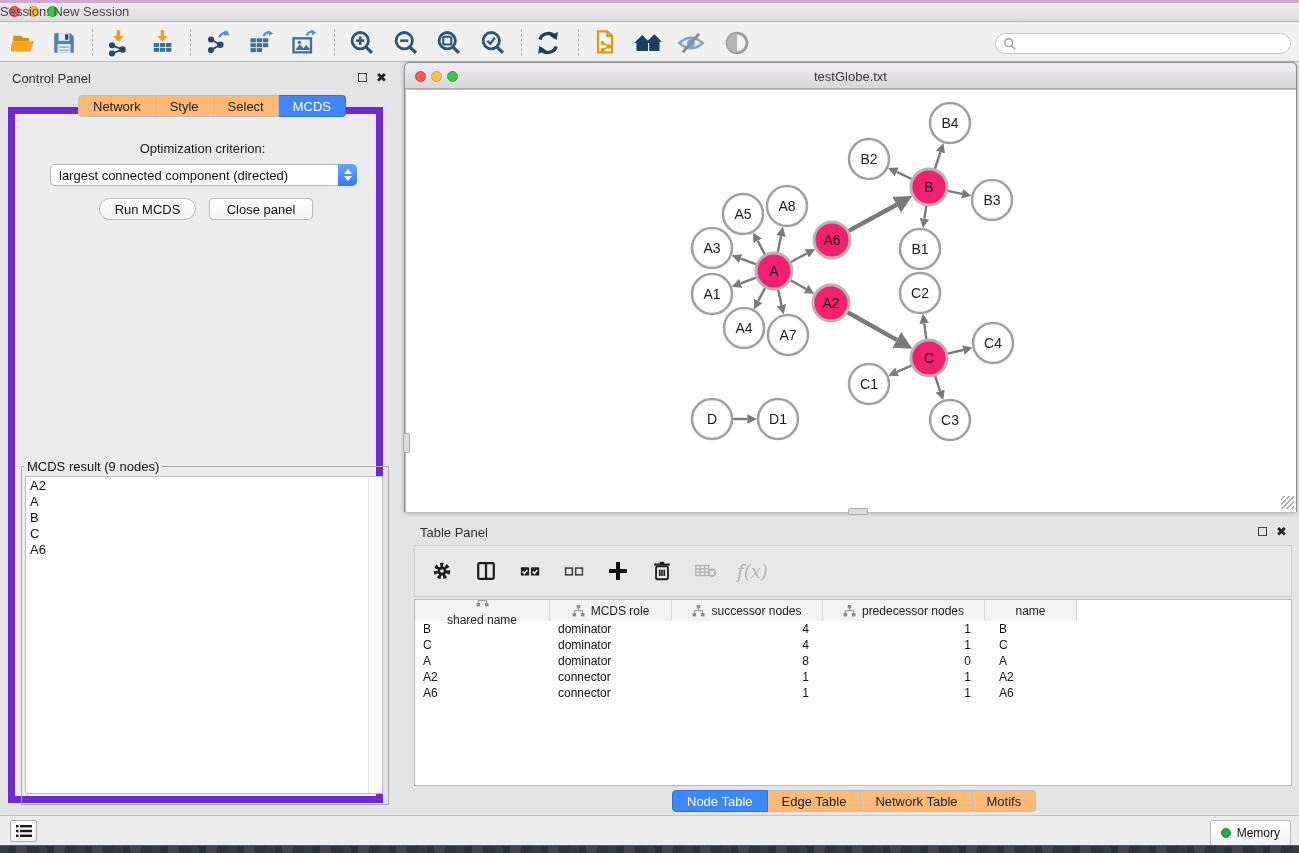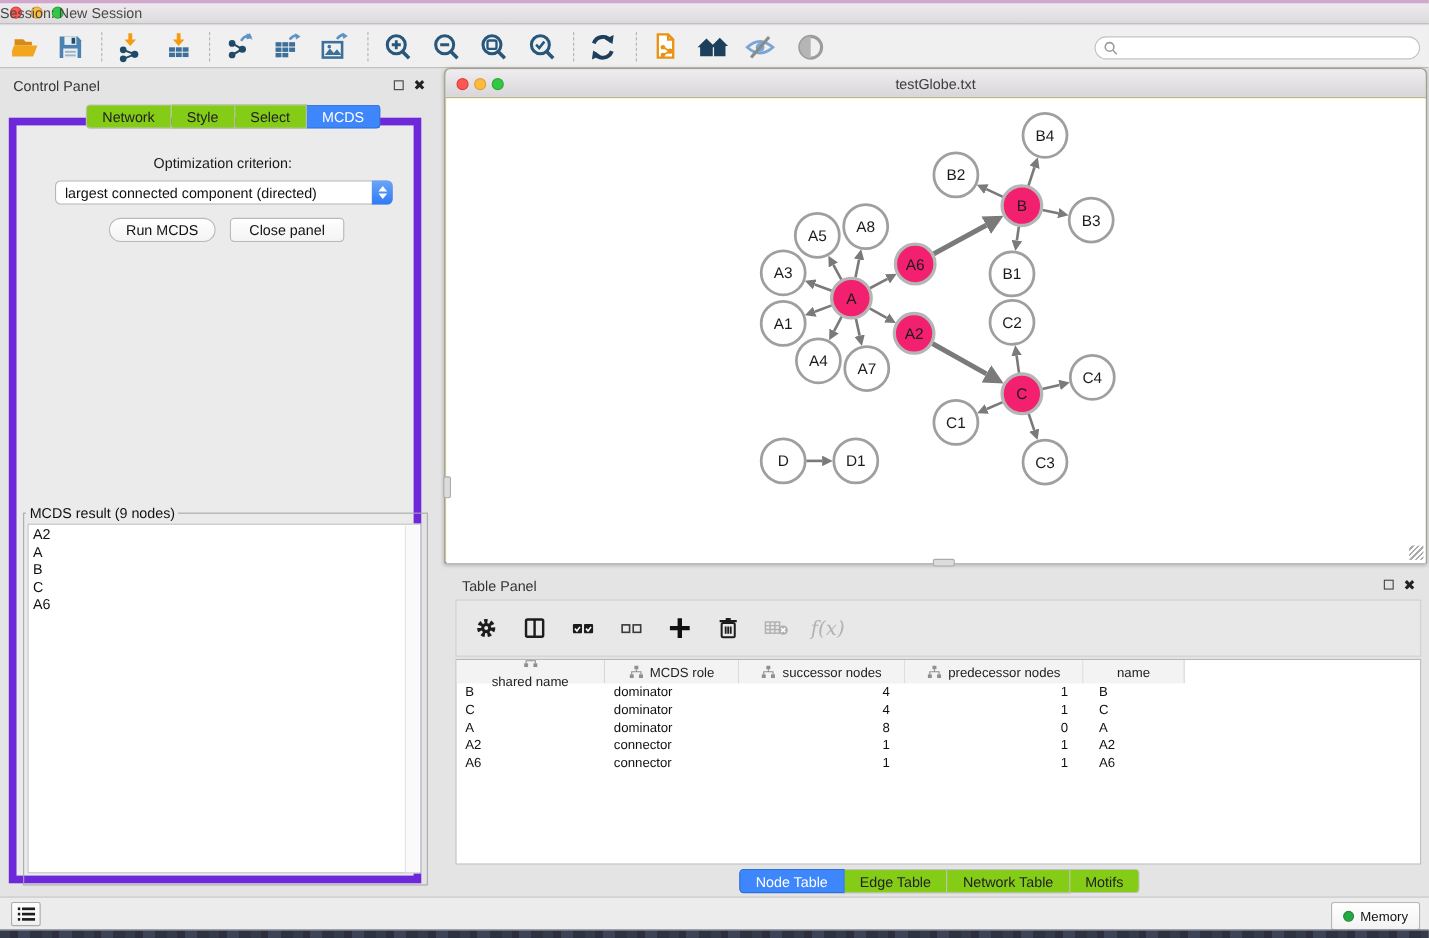--- a/index.html
+++ b/index.html
@@ -33,21 +33,21 @@
   .float-box { width:9px; height:9px; border:1.5px solid #444; display:inline-block; }
   .close-x { font-size:13px; font-weight:bold; color:#222; line-height:9px; }
 
   
   .cp-title { position:absolute; left:12px; top:71px; font-size:13px; color:#333; }
   .cp-ctl { left:358px; top:73px; }
   .cp-body { position:absolute; left:8px; top:107px; width:375px; height:696px;
     background:#ebebeb; border:7px solid #6d28d9; }
   .seg-group { position:absolute; display:flex; z-index:3; }
   .cp-tabs { left:78px; top:95px; height:22px; }
-  .seg { background:#84cc16; border:1px solid #bfbfbf; border-left-width:0;
+  .seg { background:#fdba74; border:1px solid #bfbfbf; border-left-width:0;
     font-size:13px; color:#222; display:flex; align-items:center; justify-content:center;
     padding:0 14px; height:22px; cursor:default; }
   .seg:first-child { border-left-width:1px; border-radius:4px 0 0 4px; }
   .seg:last-child { border-radius:0 4px 4px 0; }
   .seg.active { background:#3e86fb; border-color:#2f6fd8; color:#fff; }
 
   .opt-label { position:absolute; left:0; top:134px; width:391px; text-align:center; font-size:13px; color:#1a1a1a; }
   .dropdown { position:absolute; left:43px; top:157px; width:307px; height:22px; background:#fff;
     border:1px solid #b5b5b5; border-radius:5px; display:flex; align-items:center; }
   .dropdown .dd-text { flex:1; font-size:13px; color:#111; padding-left:8px; white-space:nowrap; overflow:hidden; }
@@ -65,21 +65,21 @@
   fieldset.result { position:absolute; left:14px; top:452px; width:368px; height:346px;
     border:1px solid #a8a8a8; background:transparent; }
   fieldset.result legend { font-size:13px; color:#111; padding:0 3px; margin-left:2px; }
   .result-list { position:absolute; left:3px; top:2px; width:358px; height:318px; background:#fff;
     border:1px solid #bdbdbd; overflow:hidden; padding:1px 0 0 4px; }
   .result-scroll { position:absolute; right:1px; top:1px; width:13px; height:316px; background:#fafafa; border-left:1px solid #e3e3e3; }
   .result-item { font-size:13px; color:#111; line-height:16px; }
 
   
   .netwin { position:absolute; left:404px; top:62px; width:893px; height:450px;
-    background:#fef9c3; border:1px solid #8f8f8f; border-radius:5px 5px 0 0;
+    background:#7dd3fc; border:1px solid #8f8f8f; border-radius:5px 5px 0 0;
     box-shadow:0 1px 4px rgba(0,0,0,.28); }
   .net-titlebar { position:absolute; left:0; top:0; width:100%; height:26px;
     background:linear-gradient(#efedef,#d8d6d8); border-bottom:1px solid #ababab; border-radius:5px 5px 0 0; }
   .net-title { position:absolute; width:100%; top:6px; text-align:center; font-size:13px; color:#3c3c3c; }
   .net-dot { position:absolute; top:8px; width:11px; height:11px; border-radius:50%; }
   .net-canvas { position:absolute; left:1px; top:27px; width:890px; height:422px; background:#fff; overflow:hidden; }
   .resize-grip { position:absolute; right:2px; bottom:2px; width:13px; height:13px;
     background:repeating-linear-gradient(135deg, transparent 0 2px, #ababab 2px 3.5px); }
   .edge-handle-l { position:absolute; left:-2px; top:370px; width:7px; height:20px; background:#dcdcdc; border:1px solid #ababab; border-radius:2px; }
   .edge-handle-b { position:absolute; left:443px; bottom:-4px; width:20px; height:7px; background:#dcdcdc; border:1px solid #ababab; border-radius:2px; }

